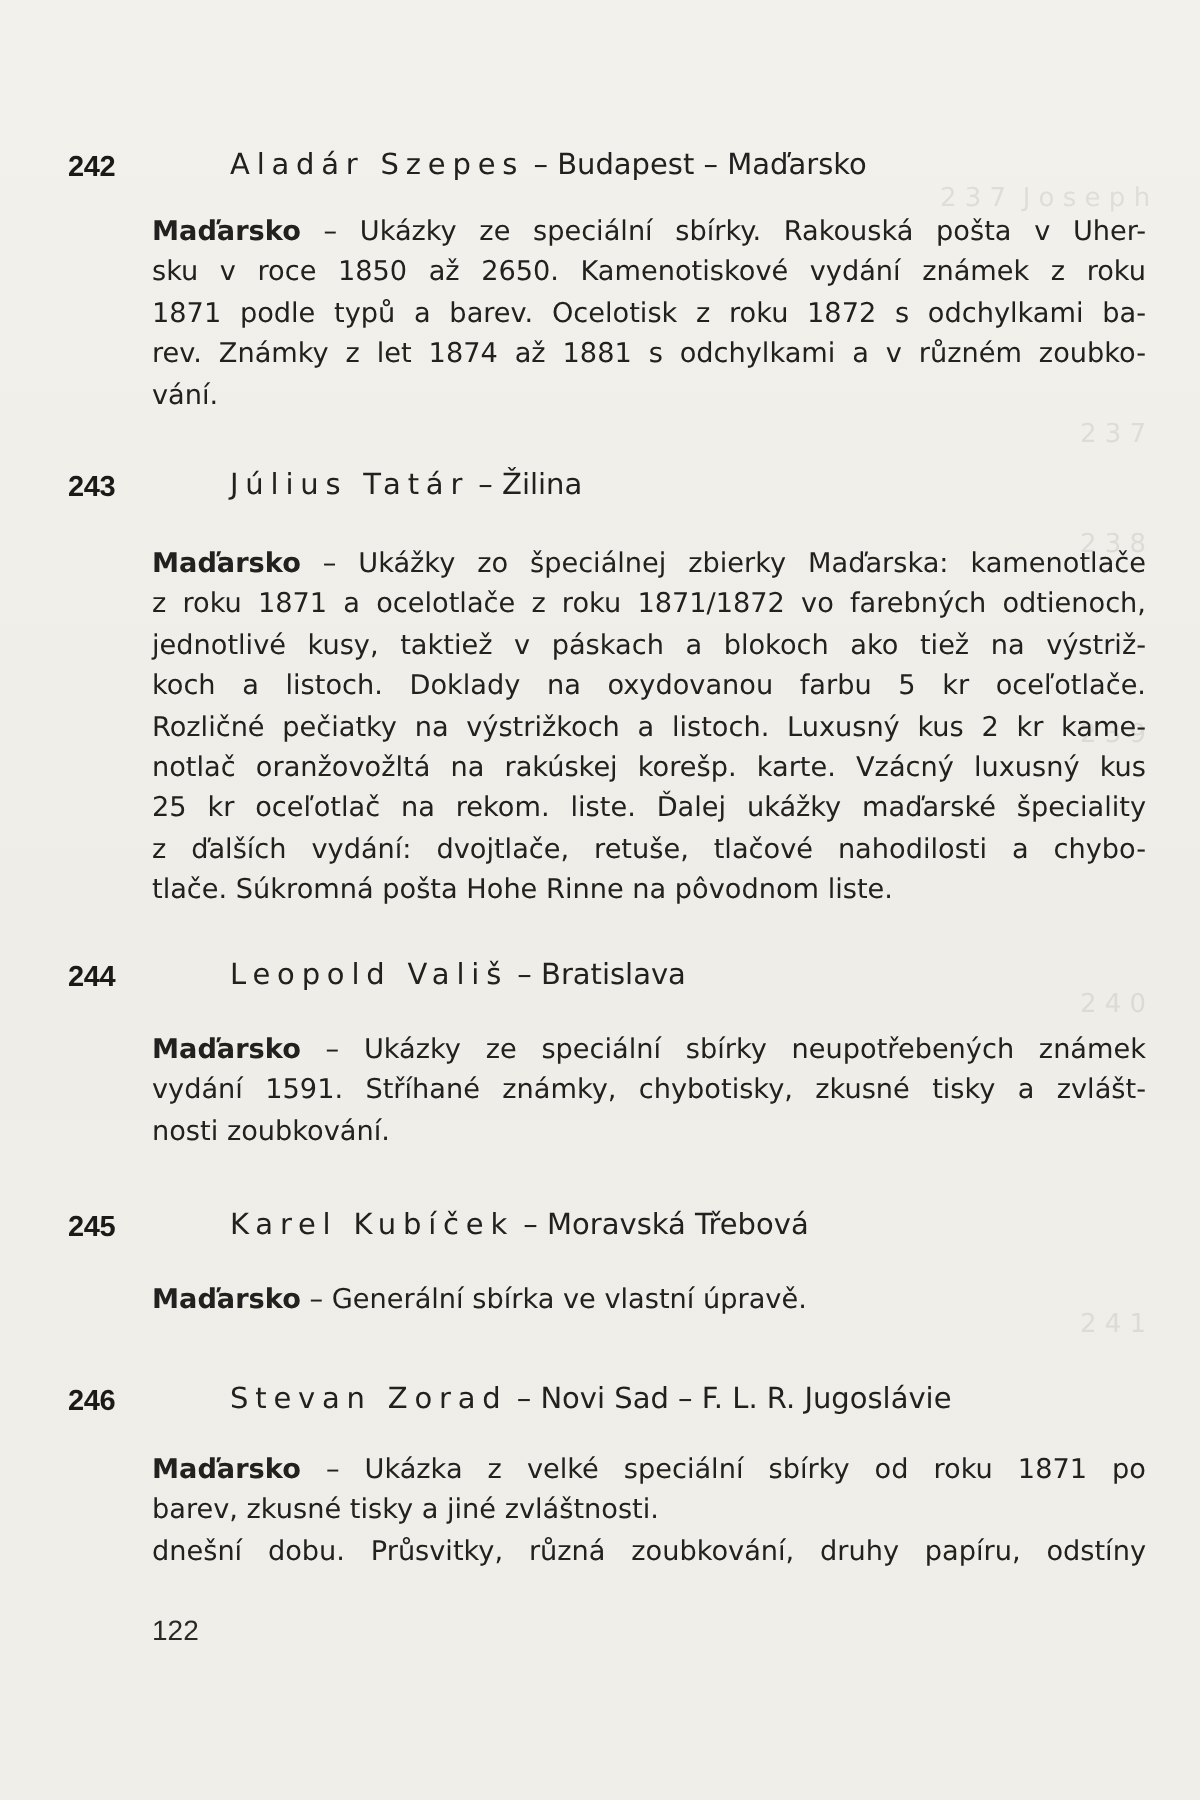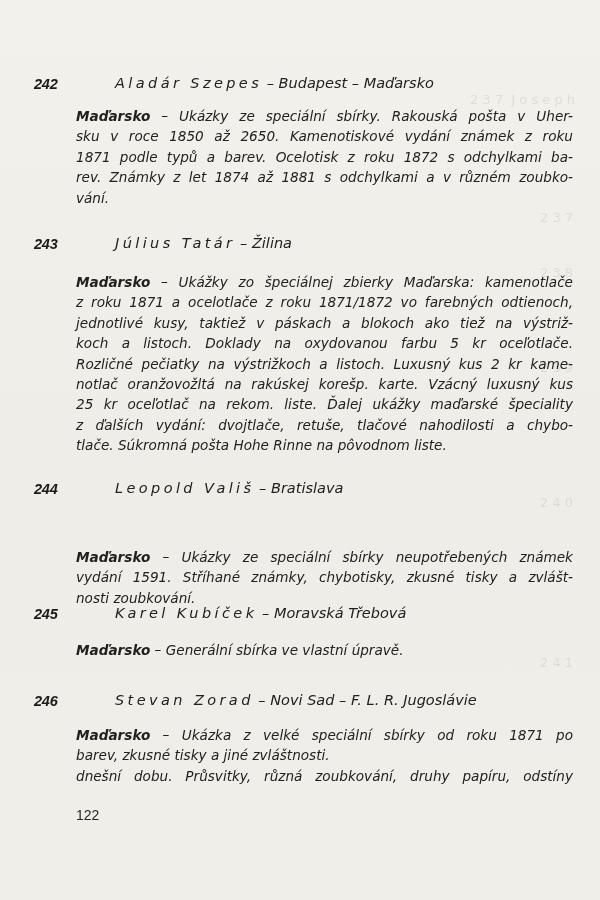--- a/index.html
+++ b/index.html
@@ -26,21 +26,20 @@
       position: absolute;
       color: rgba(60,60,60,0.10);
       font-size: 13px;
       white-space: nowrap;
       pointer-events: none;
     }
     .entry {
       position: absolute;
       left: 0;
       width: 589px;
-      font-style: italic;
     }
     .entry-head {
       position: relative;
       height: 22px;
     }
     .entry-num {
       position: absolute;
       left: 34px;
       top: 0;
       font-family: "Liberation Sans", sans-serif;
@@ -139,21 +138,21 @@
       <span class="line">z ďalších vydání: dvojtlače, retuše, tlačové nahodilosti a chybo-</span>
       <span class="line last">tlače. Súkromná pošta Hohe Rinne na pôvodnom liste.</span>
     </div>
   </div>
 
   <div class="entry" style="top:481px;">
     <div class="entry-head">
       <span class="entry-num">244</span>
       <span class="entry-title"><span class="entry-name">Leopold Vališ</span><span class="entry-rest"> – Bratislava</span></span>
     </div>
-    <div class="entry-body" style="top:34px;margin-top:32px;">
+    <div class="entry-body" style="top:34px;">
       <span class="line"><span class="country">Maďarsko</span><span> – Ukázky ze speciální sbírky neupotřebených známek</span></span>
       <span class="line">vydání 1591. Stříhané známky, chybotisky, zkusné tisky a zvlášt-</span>
       <span class="line last">nosti zoubkování.</span>
     </div>
   </div>
 
   <div class="entry" style="top:606px;">
     <div class="entry-head">
       <span class="entry-num">245</span>
       <span class="entry-title"><span class="entry-name">Karel Kubíček</span><span class="entry-rest"> – Moravská Třebová</span></span>

